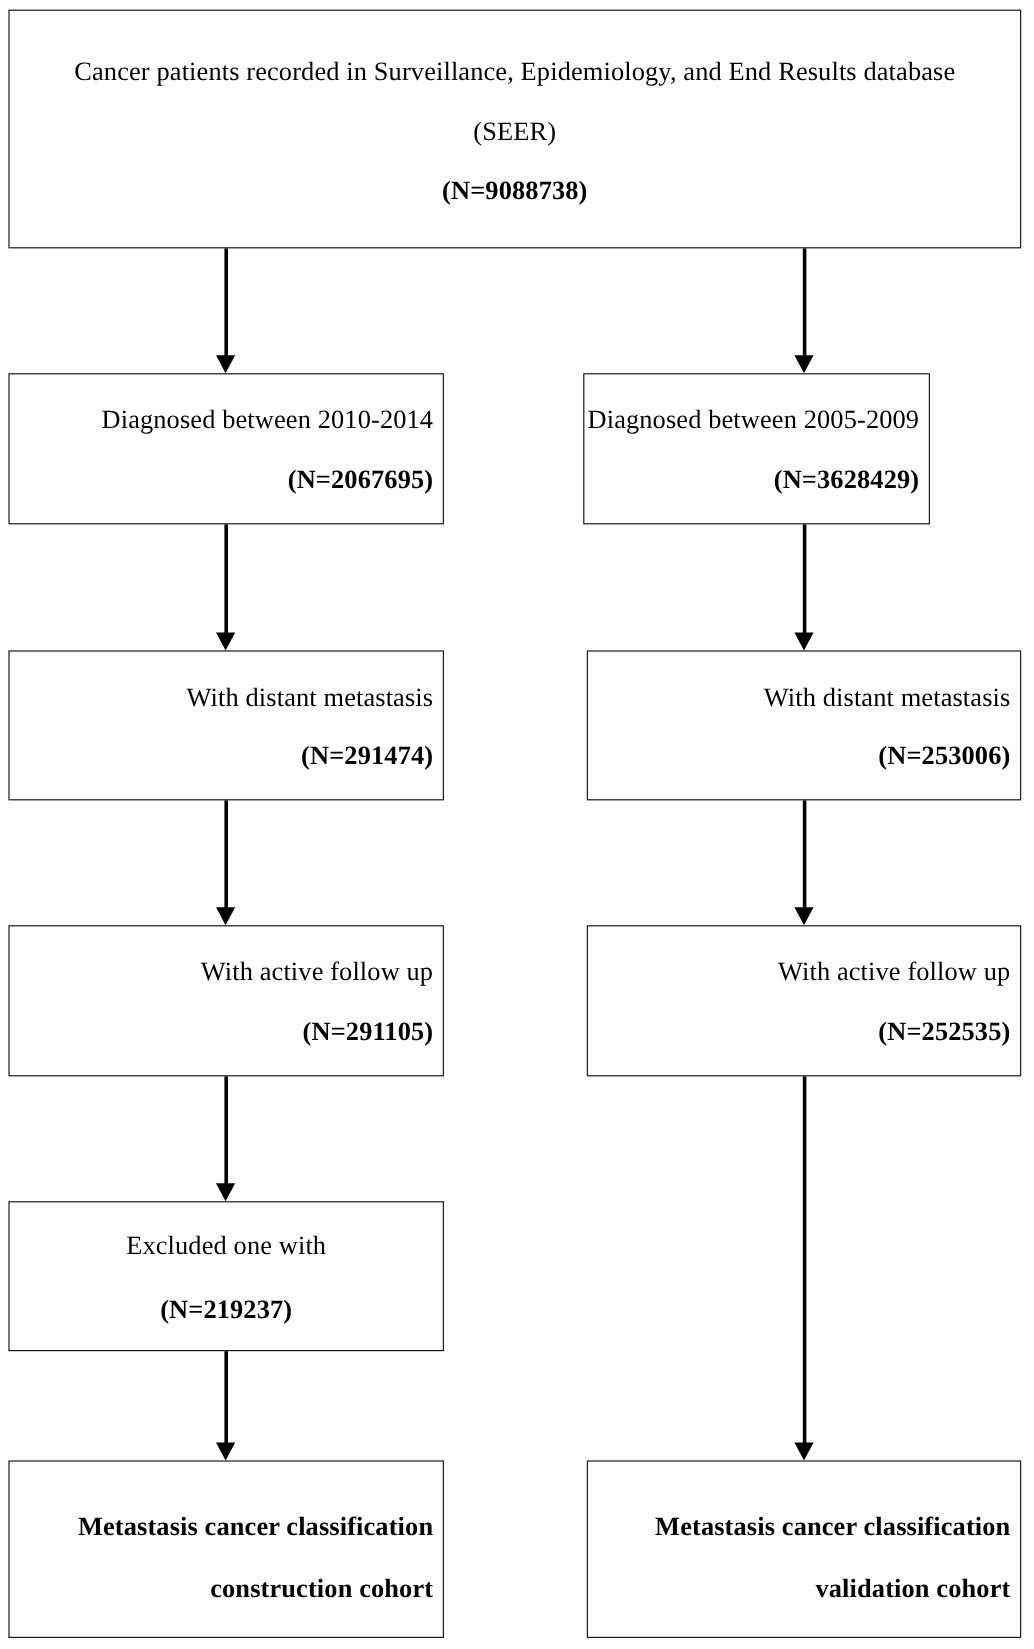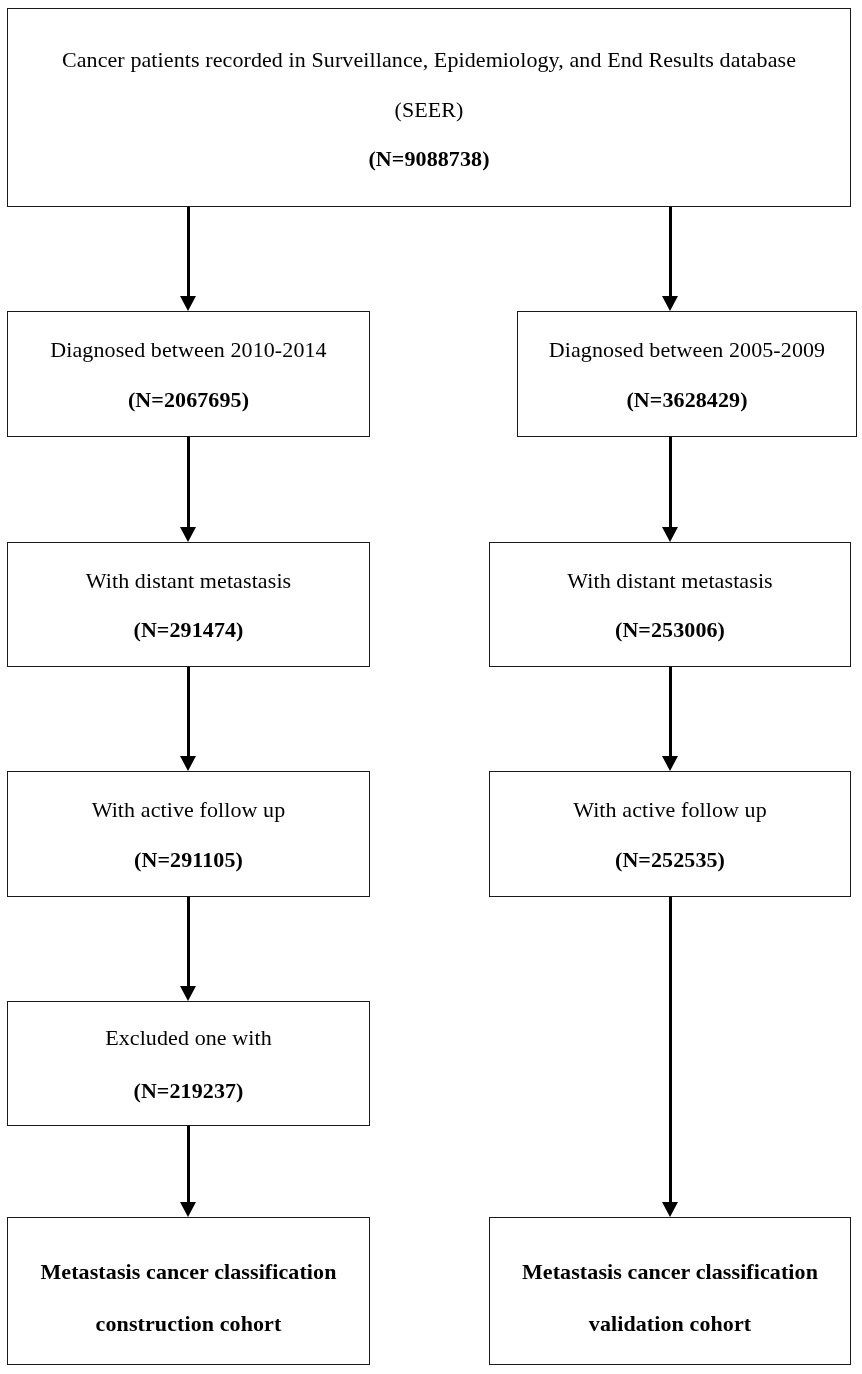--- a/index.html
+++ b/index.html
@@ -46,21 +46,21 @@
     white-space: nowrap;
     letter-spacing: 0.1px;
     margin-top: 12px;
   }
 
   
   .node-top .line-normal,
   .node-top .line-bold { margin: 0; }
   .node-top { justify-content: space-evenly; padding: 14px 10px 10px; }
 
-  .node-two { justify-content: space-evenly; padding: 14px 8px 12px; }
+  .node-two { justify-content: space-evenly; padding: 14px 8px 12px; align-items: flex-end; }
   .node-three { justify-content: space-evenly; padding: 9px 16px 7px; }
 
   
   .arrow {
     position: absolute;
   }
   .arrow .shaft {
     position: absolute;
     left: 50%;
     top: 0;
@@ -99,21 +99,21 @@
   <div class="arrow" style="left:660px; top:207px; width:20px; height:104px;">
     <div class="shaft" style="height:90px;"></div>
     <div class="head"></div>
   </div>
 
   <div class="node node-two" style="left:7px; top:311px; width:363px; height:126px;">
     <div class="line-normal">Diagnosed between 2010-2014</div>
     <div class="line-bold">(N=2067695)</div>
   </div>
 
-  <div class="node node-two" style="left:517px; top:311px; width:340px; height:126px;">
+  <div class="node node-two" style="left:486px; top:311px; width:289px; height:126px;">
     <div class="line-normal">Diagnosed between 2005-2009</div>
     <div class="line-bold">(N=3628429)</div>
   </div>
 
   <div class="arrow" style="left:178px; top:437px; width:20px; height:105px;">
     <div class="shaft" style="height:91px;"></div>
     <div class="head"></div>
   </div>
 
   <div class="arrow" style="left:660px; top:437px; width:20px; height:105px;">

